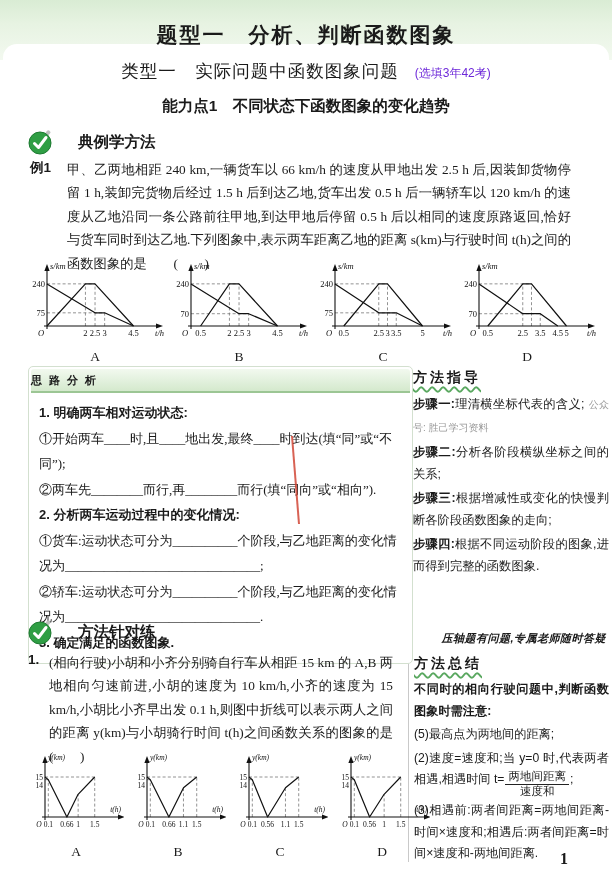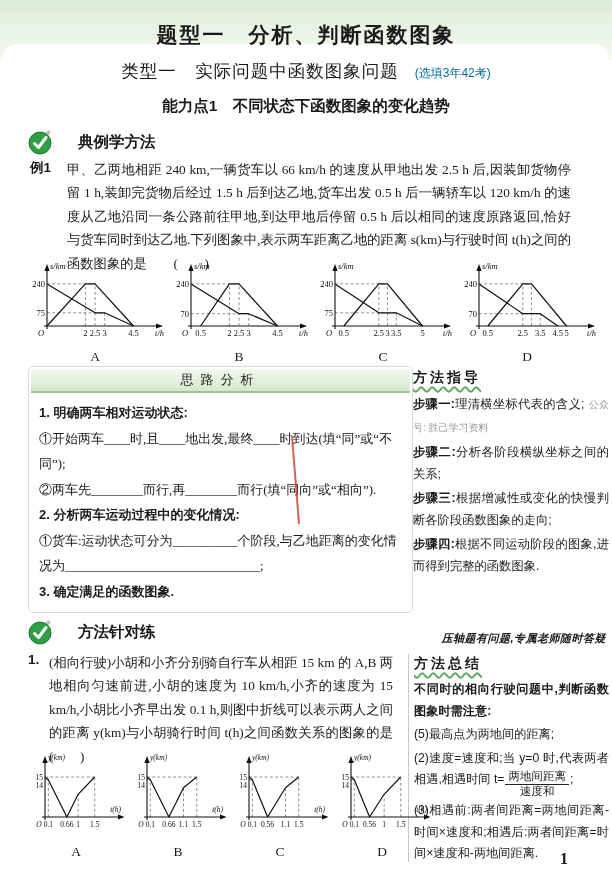--- a/index.html
+++ b/index.html
@@ -6,21 +6,21 @@
   body{width:612px;height:883px;position:relative;background:#fff;
        font-family:"Liberation Sans",sans-serif;color:#1a1a1a;overflow:hidden;}
   .band{position:absolute;left:0;top:0;width:612px;height:60px;
         background:linear-gradient(180deg,#d9ecd4 0%,#e7f3e2 40%,#f3f9f0 100%);}
   .card{position:absolute;left:3px;right:3px;top:44px;bottom:0;background:#fff;
         border-radius:14px 14px 0 0;}
   .page-title{position:absolute;top:7px;left:0;width:612px;text-align:center;
         font-size:21px;font-weight:bold;letter-spacing:2px;z-index:3;}
   .type-heading{position:absolute;top:59px;left:0;width:612px;text-align:center;z-index:3;}
   .type-main{font-size:17.5px;font-weight:normal;letter-spacing:1px;}
-  .type-note{font-size:12px;font-weight:normal;color:#0369a1;margin-left:16px;}
+  .type-note{font-size:12px;font-weight:normal;color:#6d28d9;margin-left:16px;}
   .ability{position:absolute;top:96px;left:0;width:612px;text-align:center;
         font-size:15.5px;font-weight:bold;z-index:3;}
   .sec-hdr{position:absolute;left:28px;display:flex;align-items:center;gap:24px;z-index:3;}
   .sec-hdr .t{font-size:15.5px;font-weight:bold;}
   .check-icon{width:26px;height:26px;display:inline-block;}
   .example{position:absolute;top:158px;left:30px;width:557px;z-index:3;}
   .ex-label{position:absolute;left:0;top:1px;font-weight:bold;font-size:13.5px;}
   .example p, .question p{margin:0 16px 0 37px;font-size:13.3px;line-height:23.4px;
         text-align:justify;font-family:"Liberation Serif","Liberation Sans",serif;}
   .bracket{white-space:pre;}
@@ -31,22 +31,22 @@
   .chart-block svg{display:block;}
   .opt-label{font-family:"Liberation Serif",serif;font-size:13.5px;margin-top:1px;}
   svg .dash{stroke:#777;stroke-width:.8;stroke-dasharray:3 2.2;fill:none;}
   svg .axis{stroke:#111;stroke-width:1.1;}
   svg .arr{fill:#111;}
   svg .ser{stroke:#111;stroke-width:1.2;fill:none;stroke-linejoin:round;}
   svg text{font-family:"Liberation Serif",serif;fill:#111;}
   svg .oLabel,svg .axLabel{font-style:italic;}
   .analysis-box{position:absolute;top:366px;left:28px;width:379px;z-index:3;
         border:1px solid #d3e0cf;border-radius:5px;background:#fff;padding:2px;}
-  .analysis-bar{height:22px;line-height:22px;text-align:center;font-size:13px;
-        font-weight:normal;letter-spacing:7px;border-radius:3px 3px 0 0;
+  .analysis-bar{height:22px;line-height:22px;text-align:left;font-size:11px;
+        font-weight:bold;letter-spacing:7px;border-radius:3px 3px 0 0;
         background:linear-gradient(180deg,#f2f9ef,#d4e9cd);
         border-bottom:2px solid #9cc694;}
   .analysis-body{padding:7px 8px 6px 8px;font-size:13px;line-height:25.5px;
         font-family:"Liberation Serif","Liberation Sans",serif;}
   .a-line.bold{font-weight:bold;font-family:"Liberation Sans",sans-serif;}
   .sidebar{position:absolute;z-index:3;}
   .guide{top:369px;left:413px;width:196px;}
   .summary{top:655px;left:414px;width:195px;}
   .mini-hdr{font-size:14px;font-weight:bold;letter-spacing:3px;margin-bottom:6px;
         text-decoration:underline wavy #5aa860 1.5px;text-underline-offset:4px;}
@@ -206,20 +206,21 @@
 </div>
 
 <div class="analysis-box">
   <div class="analysis-bar">思路分析</div>
   <div class="analysis-body">
     <div class="a-line bold">1. 明确两车相对运动状态:</div>
     <div class="a-line">①开始两车____时,且____地出发,最终____时到达(填“同”或“不同”);</div>
     <div class="a-line">②两车先________而行,再________而行(填“同向”或“相向”).</div>
     <div class="a-line bold">2. 分析两车运动过程中的变化情况:</div>
     <div class="a-line">①货车:运动状态可分为__________个阶段,与乙地距离的变化情况为______________________________;</div>
+    <div class="a-line">②轿车:运动状态可分为__________个阶段,与乙地距离的变化情况为______________________________.</div>
     <div class="a-line bold">3. 确定满足的函数图象.</div>
   </div>
 </div>
 
 <aside class="sidebar guide">
   <div class="mini-hdr">方法指导</div>
   <p class="sb-text g-step"><b>步骤一:</b><span>理清横坐标代表的含义;</span><span class="watermark">公众号: 胜己学习资料</span></p>
   <p class="sb-text g-step"><b>步骤二:</b><span>分析各阶段横纵坐标之间的关系;</span></p>
   <p class="sb-text g-step"><b>步骤三:</b><span>根据增减性或变化的快慢判断各阶段函数图象的走向;</span></p>
   <p class="sb-text g-step"><b>步骤四:</b><span>根据不同运动阶段的图象,进而得到完整的函数图象.</span></p>

